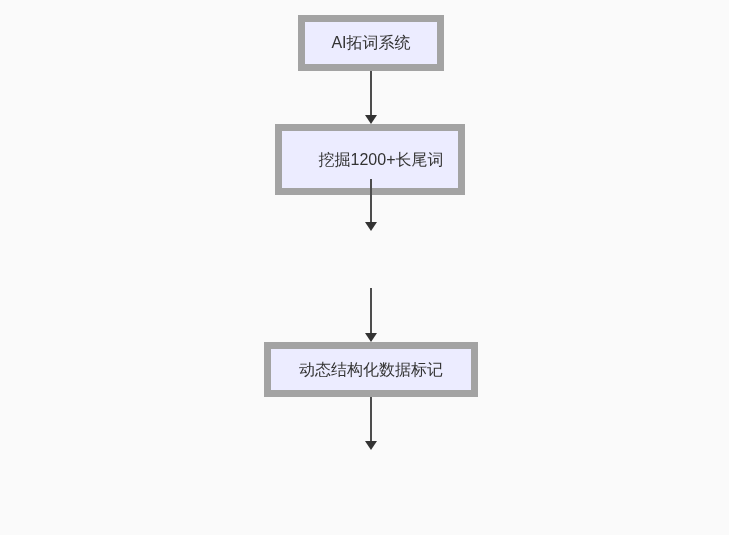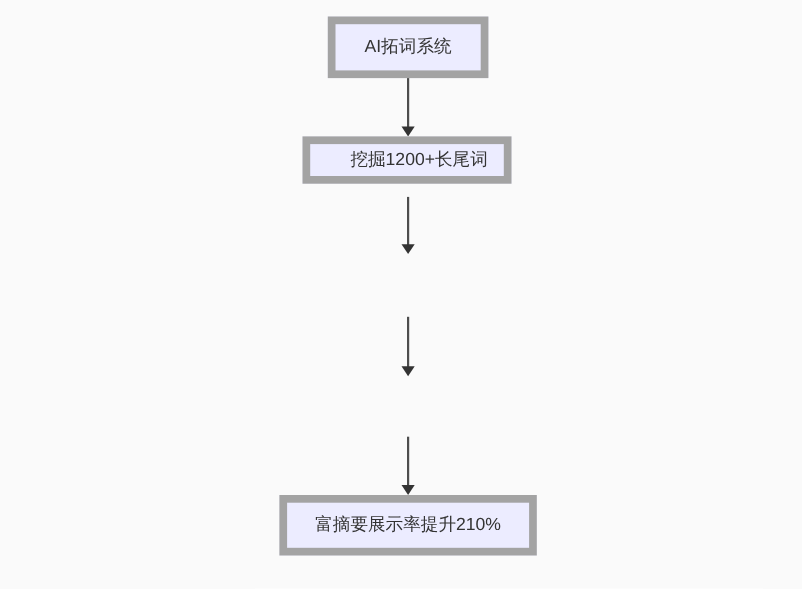--- a/index.html
+++ b/index.html
@@ -24,21 +24,21 @@
     color: #333333;
     font-size: 16px;
     line-height: 1.2;
     display: flex;
     align-items: center;
     justify-content: center;
     text-align: center;
     white-space: nowrap;
   }
   .node-1 { left: 298px; top: 15px;  width: 146px; height: 56px; }
-  .node-2 { left: 275px; top: 124px; width: 190px; height: 43px; padding-left: 22px; }
+  .node-2 { left: 275px; top: 124px; width: 190px; height: 71px; padding-left: 22px; }
   .node-3 { left: 260px; top: 231px; width: 221px; height: 57px; }
   .node-4 { left: 264px; top: 342px; width: 214px; height: 55px; }
   .node-5 { left: 254px; top: 450px; width: 234px; height: 55px; }
 
   .edge {
     position: absolute;
     left: 370px;
     width: 2px;
     background: #4d4d4d;
   }
@@ -72,20 +72,20 @@
 
   <div class="node node-2">
     <span>挖掘1200+长尾词</span>
   </div>
 
   <div class="edge edge-2"></div>
 
 
   <div class="edge edge-3"></div>
 
+  <div class="node node-4">
+    <span>动态结构化数据标记</span>
+  </div>
 
   <div class="edge edge-4"></div>
 
-  <div class="node node-5">
-    <span>富摘要展示率提升210%</span>
-  </div>
 
 </div>
 
 </body></html>

